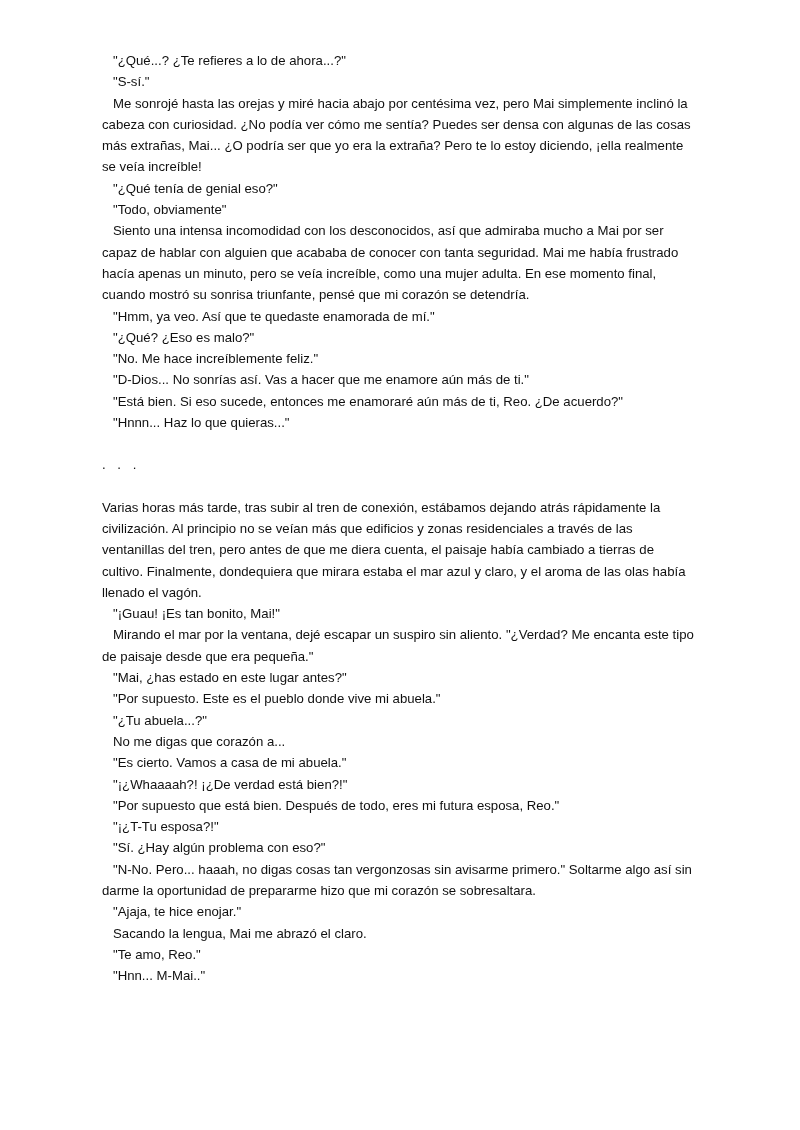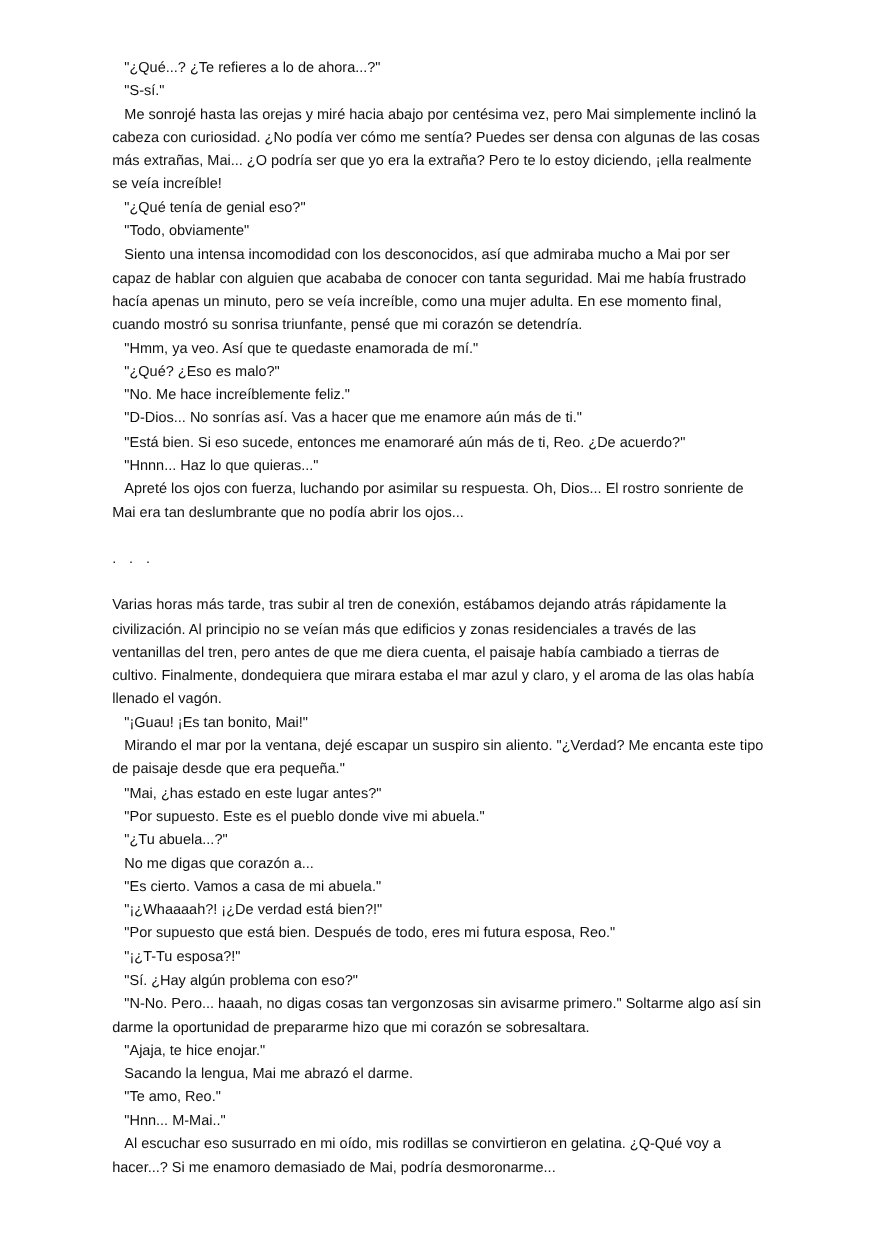--- a/index.html
+++ b/index.html
@@ -56,36 +56,34 @@
       <p class="para indent">Me sonrojé hasta las orejas y miré hacia abajo por centésima vez, pero Mai simplemente inclinó la cabeza con curiosidad. ¿No podía ver cómo me sentía? Puedes ser densa con algunas de las cosas más extrañas, Mai... ¿O podría ser que yo era la extraña? Pero te lo estoy diciendo, ¡ella realmente se veía increíble!</p>
       <p class="para indent">"¿Qué tenía de genial eso?"</p>
       <p class="para indent">"Todo, obviamente"</p>
       <p class="para indent">Siento una intensa incomodidad con los desconocidos, así que admiraba mucho a Mai por ser capaz de hablar con alguien que acababa de conocer con tanta seguridad. Mai me había frustrado hacía apenas un minuto, pero se veía increíble, como una mujer adulta. En ese momento final, cuando mostró su sonrisa triunfante, pensé que mi corazón se detendría.</p>
       <p class="para indent">"Hmm, ya veo. Así que te quedaste enamorada de mí."</p>
       <p class="para indent">"¿Qué? ¿Eso es malo?"</p>
       <p class="para indent">"No. Me hace increíblemente feliz."</p>
       <p class="para indent">"D-Dios... No sonrías así. Vas a hacer que me enamore aún más de ti."</p>
       <p class="para indent">"Está bien. Si eso sucede, entonces me enamoraré aún más de ti, Reo. ¿De acuerdo?"</p>
       <p class="para indent">"Hnnn... Haz lo que quieras..."</p>
-      <p class="para indent">Apreté los ojos con fuerza, luchando por asimilar su respuesta. Oh, Dios... El rostro sonriente de Mai era tan deslumbrante que no podía abrir los ojos...</p>
       <div class="break"></div>
       <p class="dots indent">. . .</p>
       <div class="break"></div>
       <p class="para">Varias horas más tarde, tras subir al tren de conexión, estábamos dejando atrás rápidamente la civilización. Al principio no se veían más que edificios y zonas residenciales a través de las ventanillas del tren, pero antes de que me diera cuenta, el paisaje había cambiado a tierras de cultivo. Finalmente, dondequiera que mirara estaba el mar azul y claro, y el aroma de las olas había llenado el vagón.</p>
       <p class="para indent">"¡Guau! ¡Es tan bonito, Mai!"</p>
       <p class="para indent">Mirando el mar por la ventana, dejé escapar un suspiro sin aliento. "¿Verdad? Me encanta este tipo de paisaje desde que era pequeña."</p>
       <p class="para indent">"Mai, ¿has estado en este lugar antes?"</p>
       <p class="para indent">"Por supuesto. Este es el pueblo donde vive mi abuela."</p>
       <p class="para indent">"¿Tu abuela...?"</p>
       <p class="para indent">No me digas que corazón a...</p>
       <p class="para indent">"Es cierto. Vamos a casa de mi abuela."</p>
       <p class="para indent">"¡¿Whaaaah?! ¡¿De verdad está bien?!"</p>
       <p class="para indent">"Por supuesto que está bien. Después de todo, eres mi futura esposa, Reo."</p>
       <p class="para indent">"¡¿T-Tu esposa?!"</p>
       <p class="para indent">"Sí. ¿Hay algún problema con eso?"</p>
       <p class="para indent">"N-No. Pero... haaah, no digas cosas tan vergonzosas sin avisarme primero." Soltarme algo así sin darme la oportunidad de prepararme hizo que mi corazón se sobresaltara.</p>
       <p class="para indent">"Ajaja, te hice enojar."</p>
-      <p class="para indent">Sacando la lengua, Mai me abrazó el darme.</p>
+      <p class="para indent">Sacando la lengua, Mai me abrazó el claro.</p>
       <p class="para indent">"Te amo, Reo."</p>
       <p class="para indent">"Hnn... M-Mai.."</p>
-      <p class="para indent">Al escuchar eso susurrado en mi oído, mis rodillas se convirtieron en gelatina. ¿Q-Qué voy a hacer...? Si me enamoro demasiado de Mai, podría desmoronarme...</p>
     </div>
 </div>
 
 </body></html>

